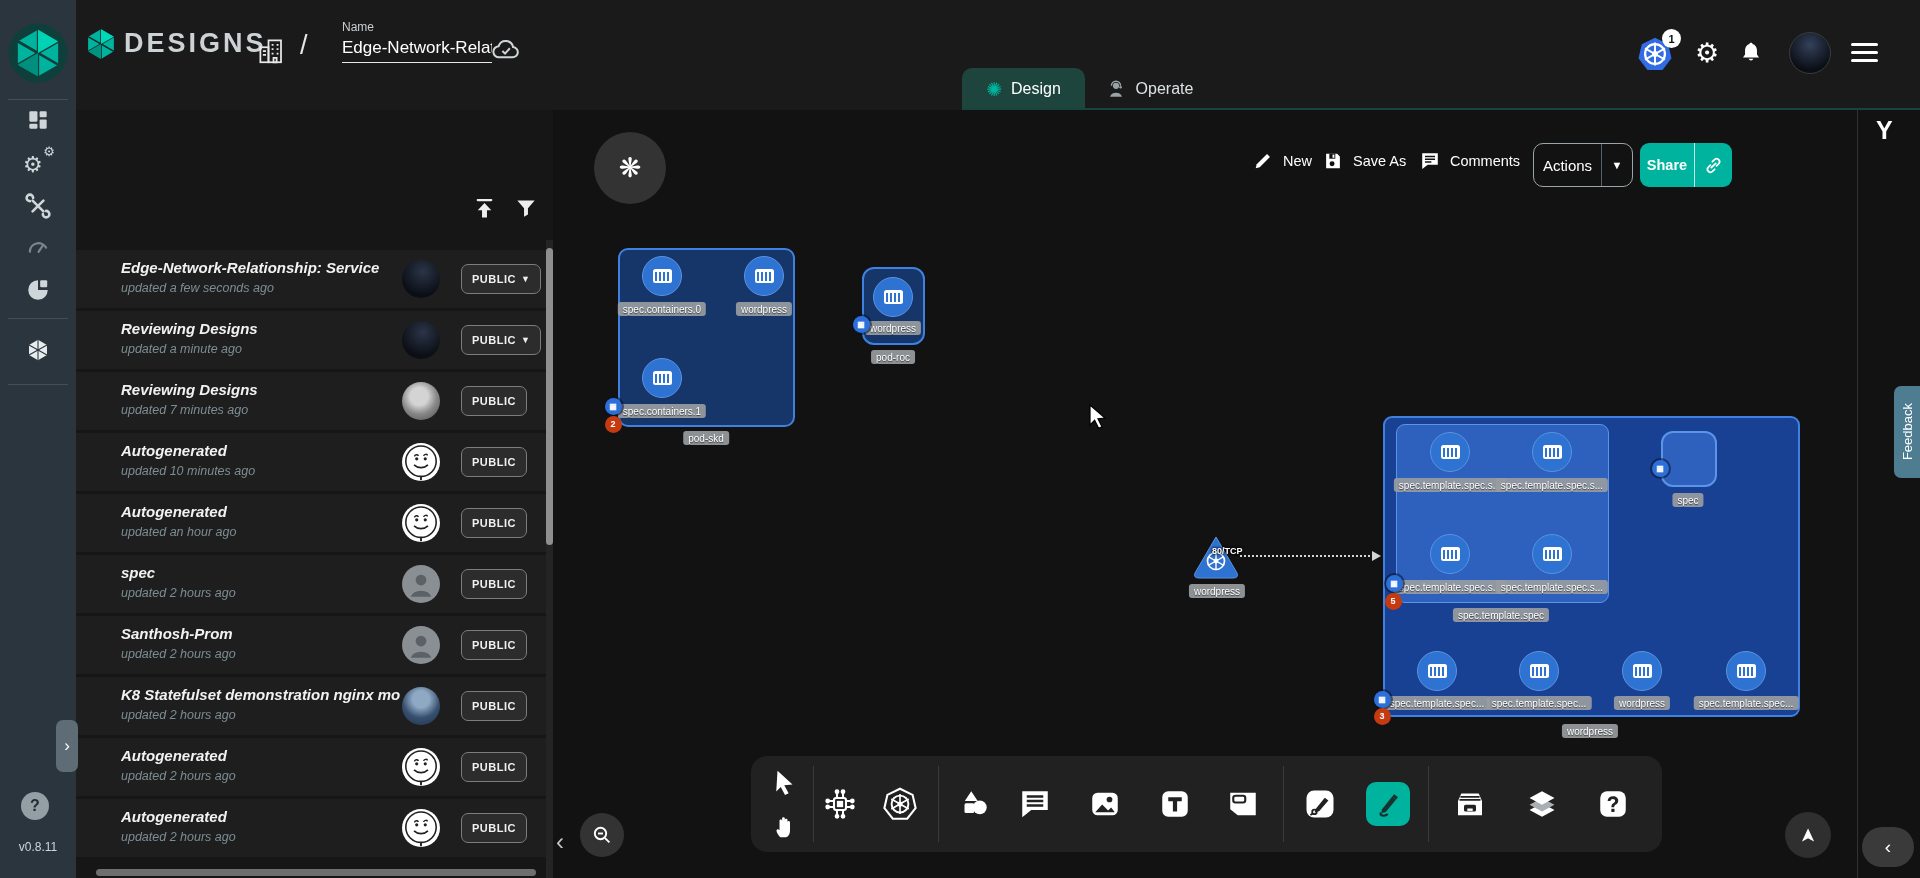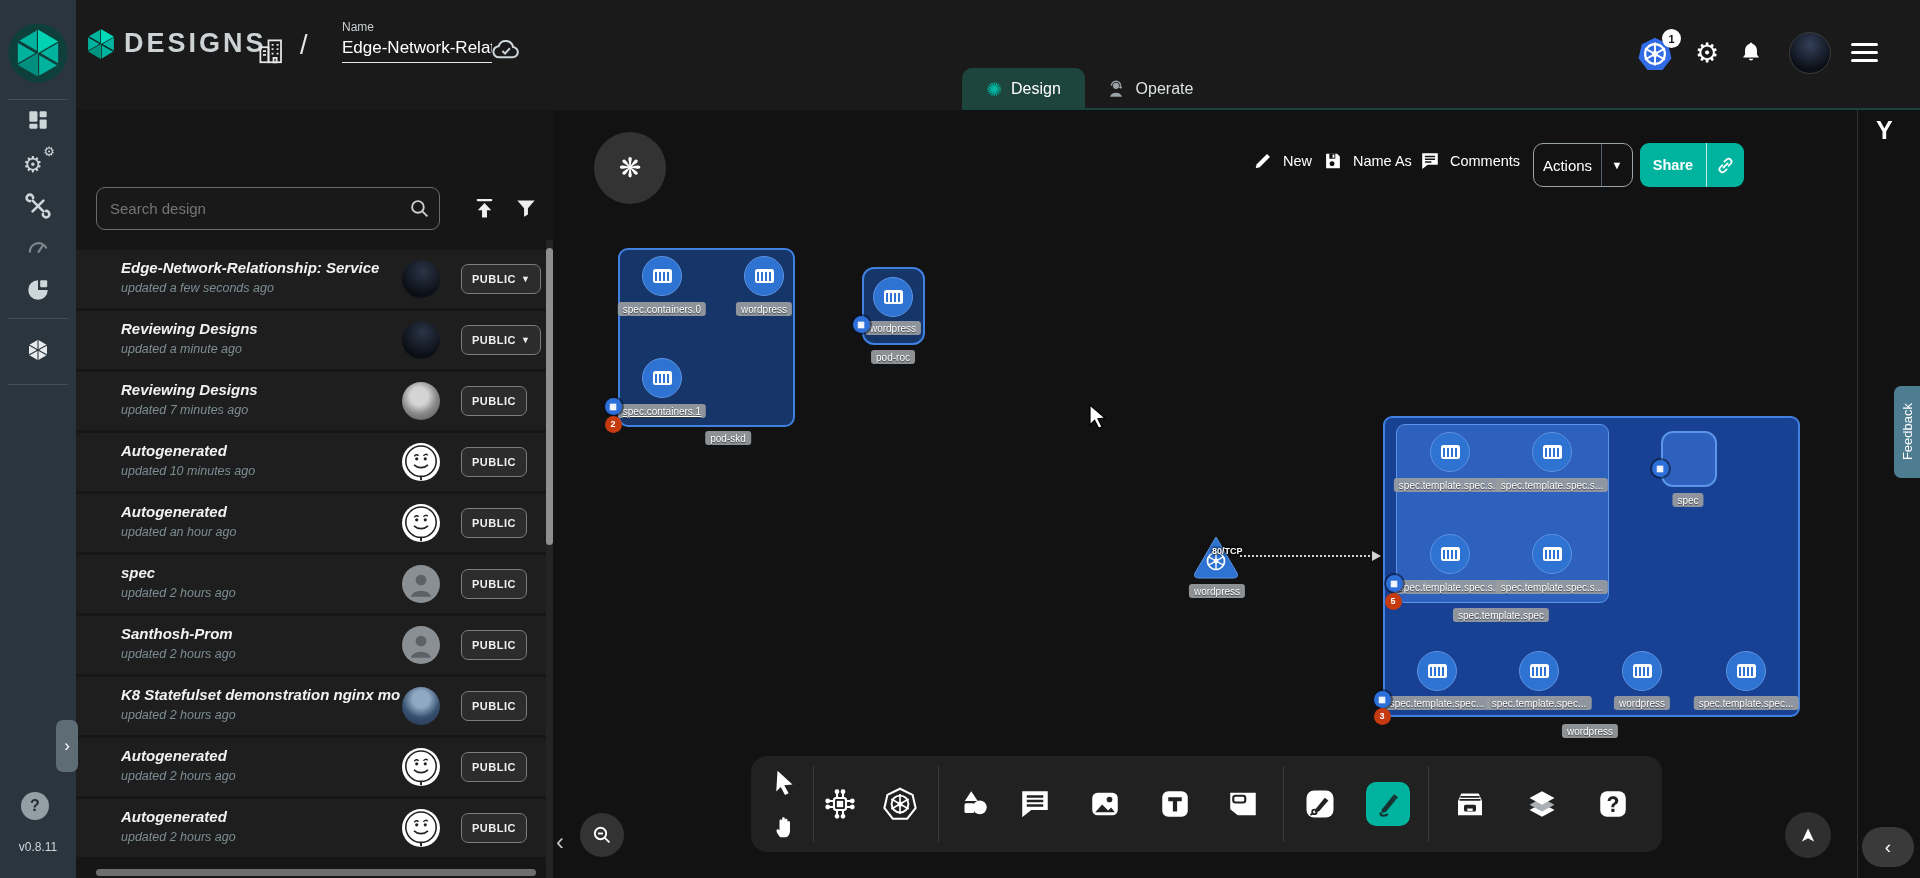--- a/index.html
+++ b/index.html
@@ -84,21 +84,21 @@
   .dock-toggle { position:absolute; left:1876px; top:116px; color:#fff; font-size:25px; font-weight:bold; cursor:pointer; z-index:12; }
   .feedback-tab { position:absolute; left:1894px; top:386px; width:26px; height:92px; background:#4e7d92; border-radius:7px 0 0 7px; display:flex; align-items:center; justify-content:center; cursor:pointer; z-index:12; }
   .feedback-tab span { writing-mode:vertical-rl; transform:rotate(180deg); font-size:13px; color:#fff; }
 
   
   .act { position:absolute; top:150px; display:flex; align-items:center; gap:9px; font-size:14.5px; color:#fff; cursor:pointer; z-index:12; }
   .actions-btn { position:absolute; left:1533px; top:143px; width:100px; height:44px; border:1px solid #9aa5ab; border-radius:10px; display:flex; align-items:center; z-index:12; cursor:pointer; }
   .actions-btn .lbl { flex:1; text-align:center; font-size:15px; }
   .actions-btn .sep { width:1px; height:100%; background:#55606a; }
   .actions-btn .car { width:30px; text-align:center; font-size:11px; }
-  .share-btn { position:absolute; left:1640px; top:143px; width:104px; height:44px; background:#00B39F; border-radius:9px; display:flex; align-items:center; z-index:12; cursor:pointer; }
+  .share-btn { position:absolute; left:1640px; top:143px; width:92px; height:44px; background:#00B39F; border-radius:9px; display:flex; align-items:center; z-index:12; cursor:pointer; }
   .share-btn .lbl { flex:1; text-align:center; font-size:14.5px; font-weight:600; color:#fff; }
   .share-btn .sep { width:1px; height:100%; background:rgba(255,255,255,.75); }
   .share-btn .lnk { width:37px; display:flex; align-items:center; justify-content:center; }
 
   
   .group { position:absolute; border:2px solid #3f80e0; border-radius:10px; z-index:2; }
   .g-pod1 { left:618px; top:248px; width:177px; height:179px; background:rgba(22,55,111,.94); }
   .g-pod2 { left:862px; top:267px; width:63px; height:78px; background:rgba(22,55,111,.94); border-radius:12px; }
   .g-dep  { left:1383px; top:416px; width:417px; height:301px; background:rgba(26,69,155,.95); border-radius:9px; }
   .g-inner{ left:1396px; top:424px; width:213px; height:179px; background:rgba(47,98,192,.95); border:1.5px solid #5a95e8; border-radius:9px; z-index:3; }
@@ -270,29 +270,20 @@
   <div class="hdr-avatar"></div>
   <div class="burger">
       <i></i>
       <i></i>
       <i></i>
     </div>
 </div>
 <div class="canvas-topline"></div>
 
 <div class="panel">
-  <div class="search-wrap">
-    <input class="search-input" type="text" placeholder="Search design" style="">
-    <span class="search-ic">
-      <svg width="25" height="25" viewBox="0 0 24 24" fill="none" stroke="#cfcfcf" stroke-width="1.8">
-          <circle cx="10.5" cy="10.5" r="5.6"></circle>
-          <path d="M15 15l4.6 4.6"></path>
-        </svg>
-    </span>
-  </div>
   <div class="panel-tool" style="left:392px">
     <svg width="27" height="27" viewBox="0 0 24 24" fill="#eee">
         <rect x="5" y="3.5" width="14" height="2" rx="1"></rect>
         <path d="M12 7l6 6.5h-3.8V20h-4.4v-6.5H6z"></path>
       </svg>
   </div>
   <div class="panel-tool" style="left:434px">
     <svg width="26" height="26" viewBox="0 0 24 24" fill="#eee">
         <path d="M4 5h16l-6.2 7.2V18L10.2 20v-7.8z"></path>
       </svg>
@@ -482,21 +473,21 @@
     </svg>
   <span>New</span>
 </div>
 <div class="act" style="left:1322px">
   <svg width="22" height="22" viewBox="0 0 24 24">
       <path d="M4.5 4h12l3 3v13h-15z" fill="#fff"></path>
       <rect x="8" y="4" width="6.5" height="5.5" fill="#121212"></rect>
       <rect x="11.5" y="5" width="2" height="3.5" fill="#fff"></rect>
       <circle cx="11" cy="15" r="2.7" fill="#121212"></circle>
     </svg>
-  <span>Name As</span>
+  <span>Save As</span>
 </div>
 <div class="act" style="left:1419px">
   <svg width="22" height="22" viewBox="0 0 24 24">
       <path d="M3.5 3.5h17V16h-11l-6 4.8z" fill="#fff"></path>
       <path d="M6.5 7h11M6.5 10h11M6.5 13h7" stroke="#121212" stroke-width="1.6"></path>
     </svg>
   <span>Comments</span>
 </div>
 <div class="actions-btn">
   <span class="lbl">Actions</span>
@@ -535,24 +526,24 @@
   </div>
 <div class="chip" style="left:764px; top:309px;">wordpress</div>
 <div class="knode" style="left:662px; top:378px;">
     <span class="crate">
       <i></i>
       <i></i>
       <i></i>
       <i></i>
     </span>
   </div>
-<div class="chip" style="left:662px; top:411px;text-decoration:underline;">spec.containers.1</div>
+<div class="chip" style="left:662px; top:411px;">spec.containers.1</div>
 <div class="nbadge b" style="left:613px; top:406px;">▦</div>
 <div class="nbadge r" style="left:613px; top:424px;">2</div>
-<div class="chip" style="left:728px; top:438px;">pod-skd</div>
+<div class="chip" style="left:706px; top:438px;">pod-skd</div>
 
 <div class="group g-pod2"></div>
 <div class="knode" style="left:893px; top:297px;">
     <span class="crate">
       <i></i>
       <i></i>
       <i></i>
       <i></i>
     </span>
   </div>

